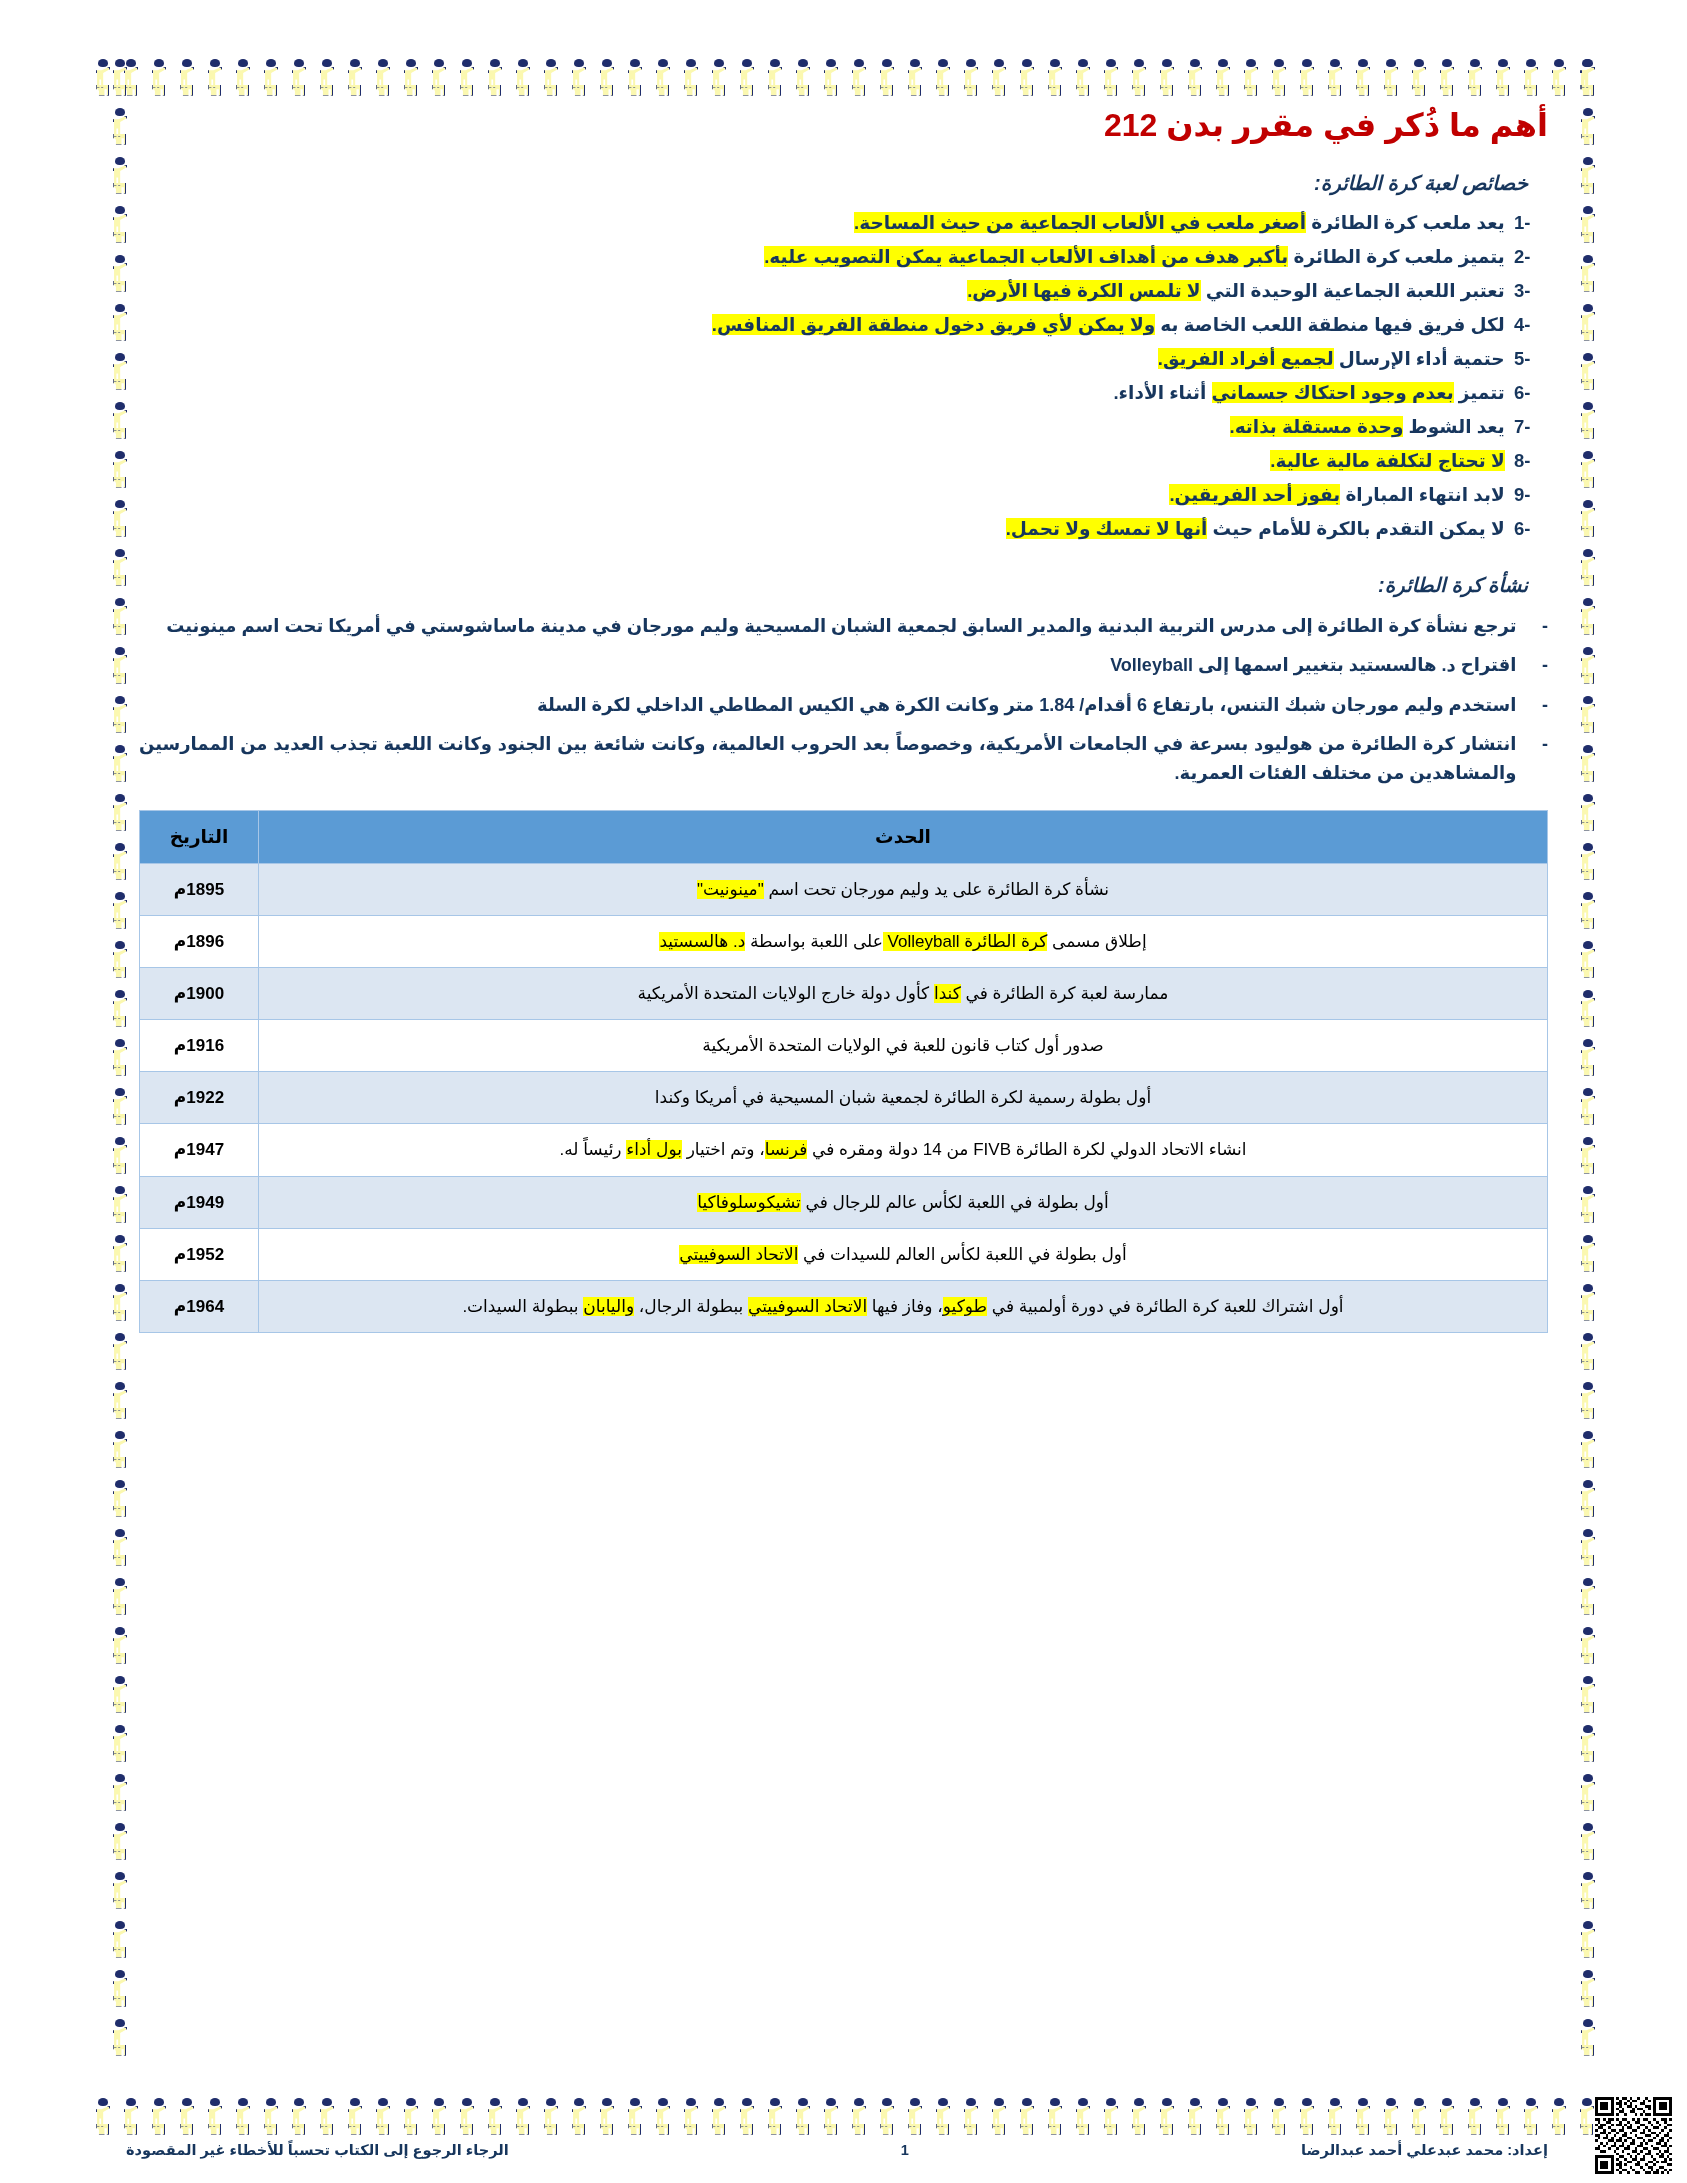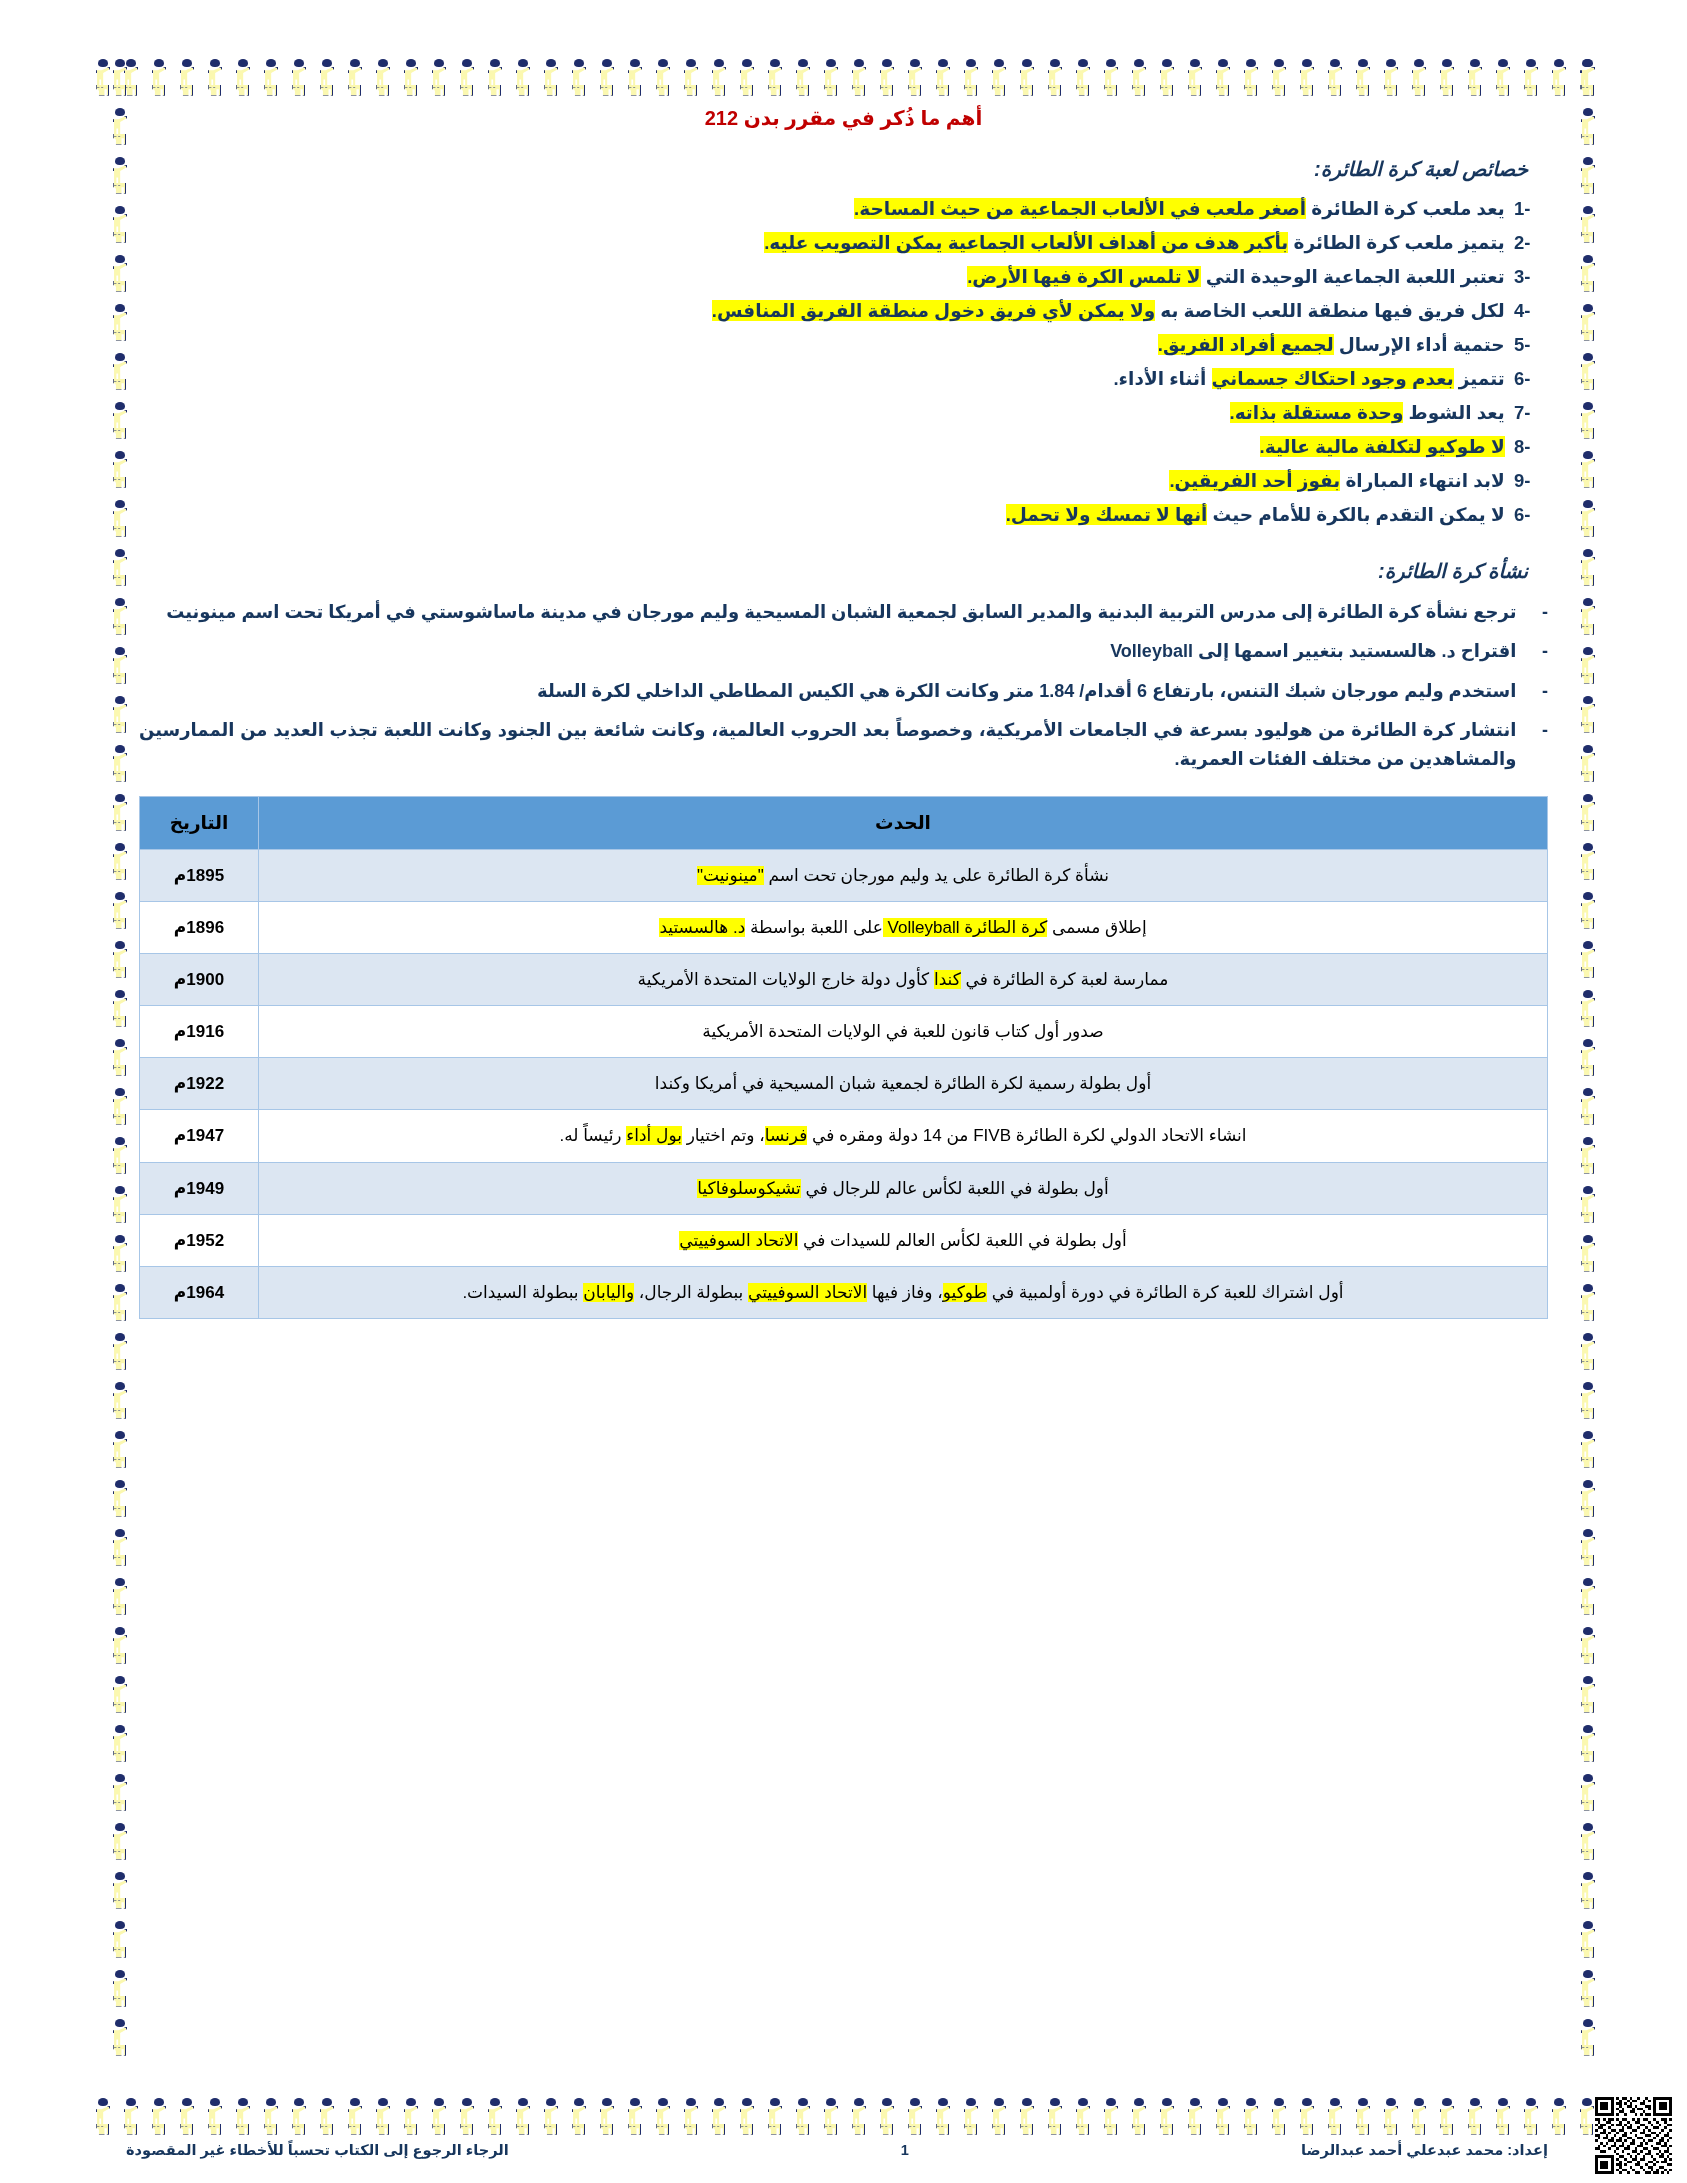--- a/index.html
+++ b/index.html
@@ -72,24 +72,23 @@
   
   .content {
     position: absolute;
     top: 106px;
     left: 139px;
     right: 139px;
     bottom: 119px;
   }
 
   .doc-title {
-    text-align: center;
     color: #c00000;
     font-weight: bold;
-    font-size: 20px;
+    font-size: 32px;
     margin: 0 0 26.5px 0;
     letter-spacing: 0;
   }
 
   .section-heading {
     font-size: 20px;
     font-weight: bold;
     color: #17365d;
     text-align: right;
     margin: 0 20px 14.6px 0;
@@ -840,21 +839,21 @@
       <li>
         <span class="marker">6-</span>
         <span class="li-text">تتميز <mark class="hl">بعدم وجود احتكاك جسماني</mark> أثناء الأداء.</span>
       </li>
       <li>
         <span class="marker">7-</span>
         <span class="li-text">يعد الشوط <mark class="hl">وحدة مستقلة بذاته.</mark></span>
       </li>
       <li>
         <span class="marker">8-</span>
-        <span class="li-text"><mark class="hl">لا طوكيو لتكلفة مالية عالية.</mark></span>
+        <span class="li-text"><mark class="hl">لا تحتاج لتكلفة مالية عالية.</mark></span>
       </li>
       <li>
         <span class="marker">9-</span>
         <span class="li-text">لابد انتهاء المباراة <mark class="hl">بفوز أحد الفريقين.</mark></span>
       </li>
       <li>
         <span class="marker">6-</span>
         <span class="li-text">لا يمكن التقدم بالكرة للأمام حيث <mark class="hl">أنها لا تمسك ولا تحمل.</mark></span>
       </li>
     </ol>

